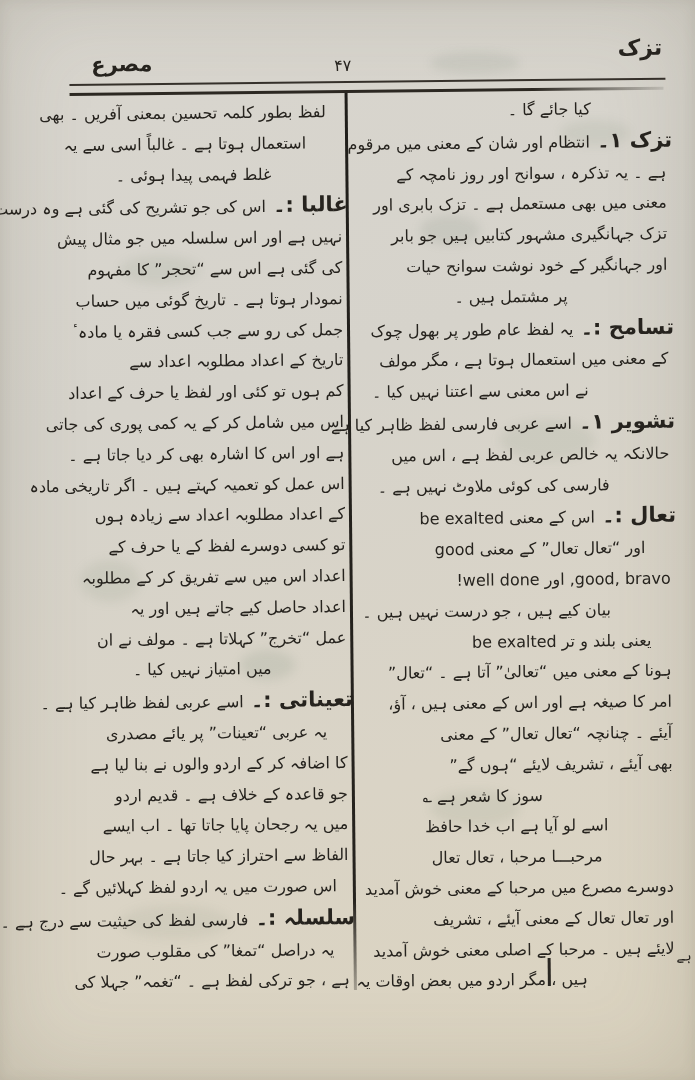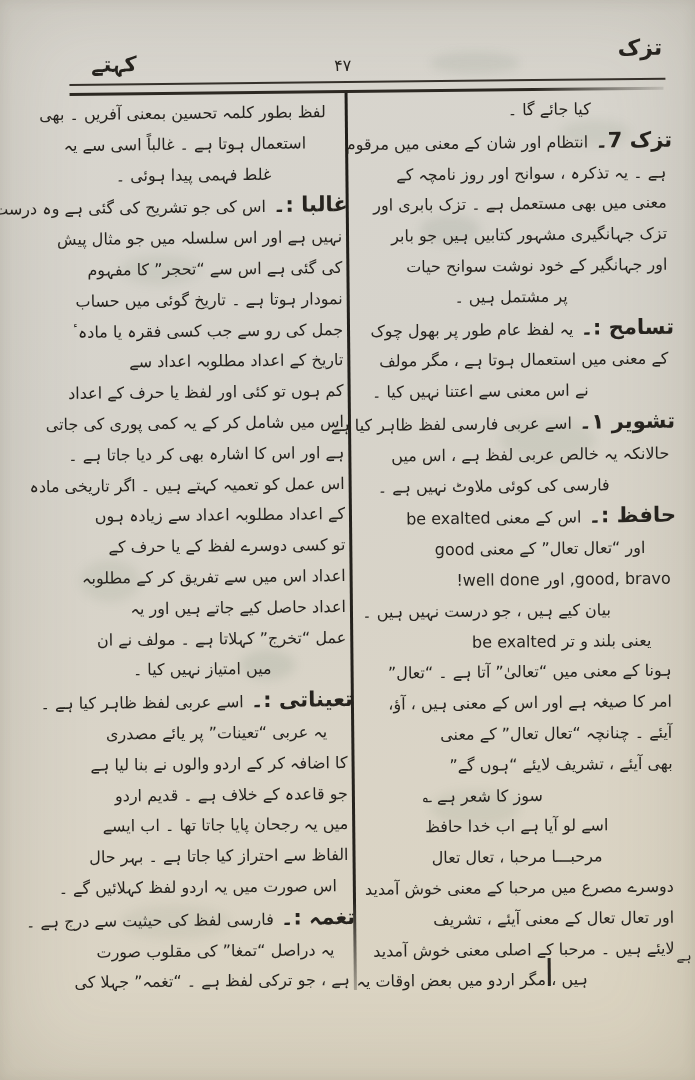--- a/index.html
+++ b/index.html
@@ -54,42 +54,42 @@
   <div class="smudge s4"></div>
   <div class="smudge s5"></div>
   <div class="smudge s6"></div>
   <div class="smudge s7"></div>
   <div class="smudge s8"></div>
   <div class="smudge s9"></div>
 
   <div class="content">
     <div class="guide-right">تزک</div>
     <div class="pagenum">۴۷</div>
-    <div class="guide-left">کہتے</div>
+    <div class="guide-left">مصرع</div>
 
     <div class="rule-thin"></div>
     <div class="rule-thick"></div>
     <div class="divider"></div>
     <div class="end-tick"></div>
 
     <div class="col col-right" dir="rtl">
         <div class="tl" style="padding-right: 75px;">کیا جائے گا ۔</div>
-        <div class="tl" style="margin-right: -6px;"><span class="hw">تزک 7۔ </span>انتظام اور شان کے معنی میں مرقوم</div>
+        <div class="tl" style="margin-right: -6px;"><span class="hw">تزک ۱۔ </span>انتظام اور شان کے معنی میں مرقوم</div>
         <div class="tl">ہے ۔ یہ تذکرہ ، سوانح اور روز نامچہ کے</div>
         <div class="tl">معنی میں بھی مستعمل ہے ۔ تزک بابری اور</div>
         <div class="tl">تزک جہانگیری مشہور کتابیں ہیں جو بابر</div>
         <div class="tl">اور جہانگیر کے خود نوشت سوانح حیات</div>
         <div class="tl" style="padding-right: 100px;">پر مشتمل ہیں ۔</div>
         <div class="tl" style="margin-right: -6px;"><span class="hw">تسامح :۔ </span>یہ لفظ عام طور پر بھول چوک</div>
         <div class="tl">کے معنی میں استعمال ہوتا ہے ، مگر مولف</div>
         <div class="tl" style="padding-right: 80px;">نے اس معنی سے اعتنا نہیں کیا ۔</div>
         <div class="tl" style="margin-right: -6px;"><span class="hw">تشویر ۱۔ </span>اسے عربی فارسی لفظ ظاہر کیا ہے</div>
         <div class="tl">حالانکہ یہ خالص عربی لفظ ہے ، اس میں</div>
         <div class="tl" style="padding-right: 60px;">فارسی کی کوئی ملاوٹ نہیں ہے ۔</div>
-        <div class="tl" style="margin-right: -6px;"><span class="hw">حافظ :۔ </span>اس کے معنی be exalted</div>
+        <div class="tl" style="margin-right: -6px;"><span class="hw">تعال :۔ </span>اس کے معنی be exalted</div>
         <div class="tl" style="padding-right: 25px;">اور “تعال تعال” کے معنی good</div>
         <div class="tl">good, bravo, اور well done!</div>
         <div class="tl" style="padding-right: 60px;">بیان کیے ہیں ، جو درست نہیں ہیں ۔</div>
         <div class="tl" style="padding-right: 20px;">یعنی بلند و تر be exalted</div>
         <div class="tl">ہونا کے معنی میں “تعالیٰ” آتا ہے ۔ “تعال”</div>
         <div class="tl">امر کا صیغہ ہے اور اس کے معنی ہیں ، آؤ،</div>
         <div class="tl">آیئے ۔ چنانچہ “تعال تعال” کے معنی</div>
         <div class="tl">بھی آیئے ، تشریف لایئے “ہوں گے”</div>
         <div class="tl" style="padding-right: 130px;">سوز کا شعر ہے ؎</div>
         <div class="tl ctr">اسے لو آیا ہے اب خدا حافظ</div>
@@ -119,20 +119,20 @@
         <div class="tl">اعداد حاصل کیے جاتے ہیں اور یہ</div>
         <div class="tl">عمل “تخرج” کہلاتا ہے ۔ مولف نے ان</div>
         <div class="tl" style="padding-right: 75px;">میں امتیاز نہیں کیا ۔</div>
         <div class="tl" style="margin-right: -6px;"><span class="hw">تعیناتی :۔ </span>اسے عربی لفظ ظاہر کیا ہے ۔</div>
         <div class="tl" style="padding-right: 20px;">یہ عربی “تعینات” پر یائے مصدری</div>
         <div class="tl">کا اضافہ کر کے اردو والوں نے بنا لیا ہے</div>
         <div class="tl">جو قاعدہ کے خلاف ہے ۔ قدیم اردو</div>
         <div class="tl">میں یہ رجحان پایا جاتا تھا ۔ اب ایسے</div>
         <div class="tl">الفاظ سے احتراز کیا جاتا ہے ۔ بہر حال</div>
         <div class="tl" style="padding-right: 12px;">اس صورت میں یہ اردو لفظ کہلائیں گے ۔</div>
-        <div class="tl" style="margin-right: -6px;"><span class="hw">تغمہ :۔ </span>فارسی لفظ کی حیثیت سے درج ہے ۔</div>
+        <div class="tl" style="margin-right: -6px;"><span class="hw">سلسلہ :۔ </span>فارسی لفظ کی حیثیت سے درج ہے ۔</div>
         <div class="tl" style="padding-right: 15px;">یہ دراصل “تمغا” کی مقلوب صورت</div>
         <div class="tl">ہے ، جو ترکی لفظ ہے ۔ “تغمہ” جہلا کی</div>
       </div>
 
     <div class="catchword">ہے</div>
   </div>
 </div>
 
 </body></html>

